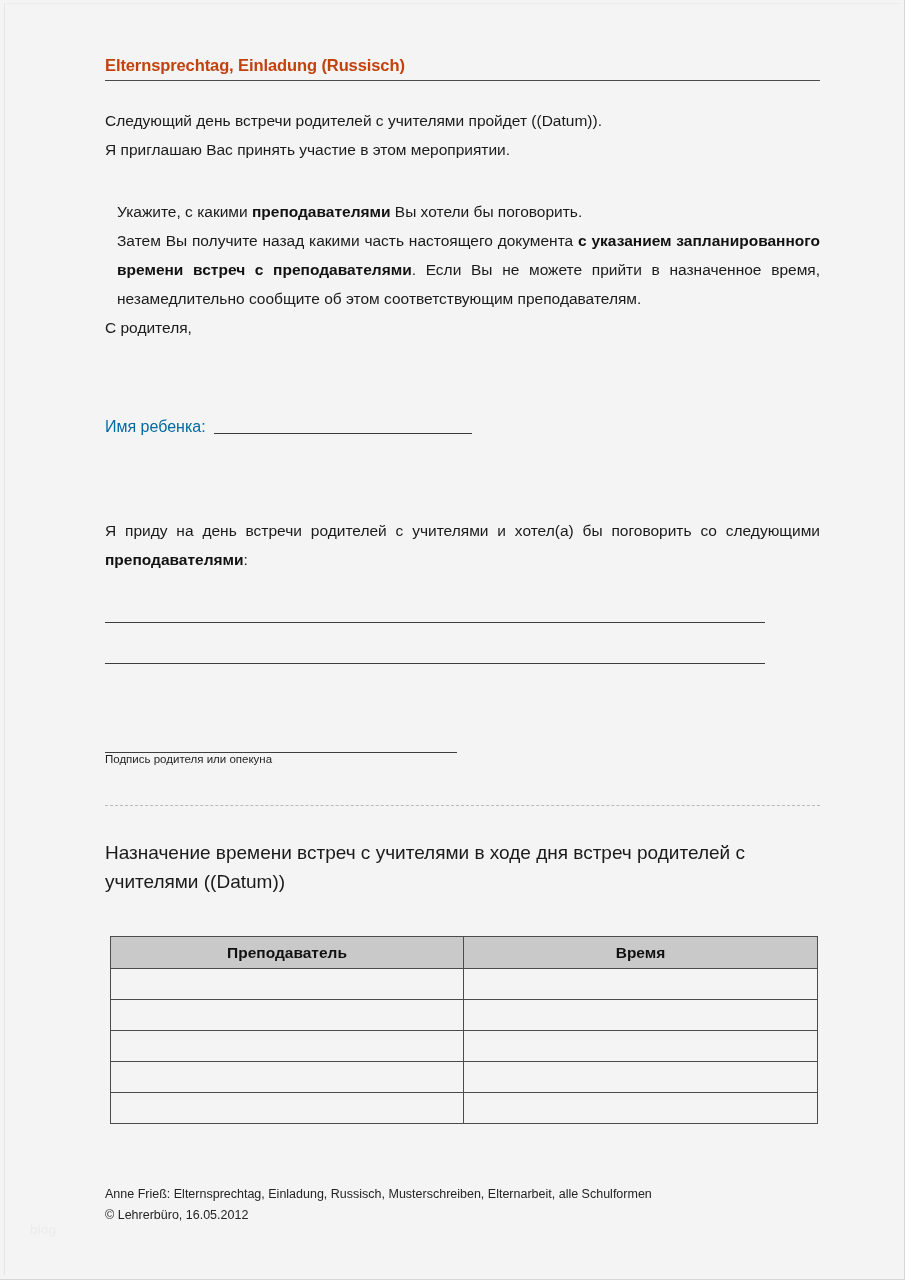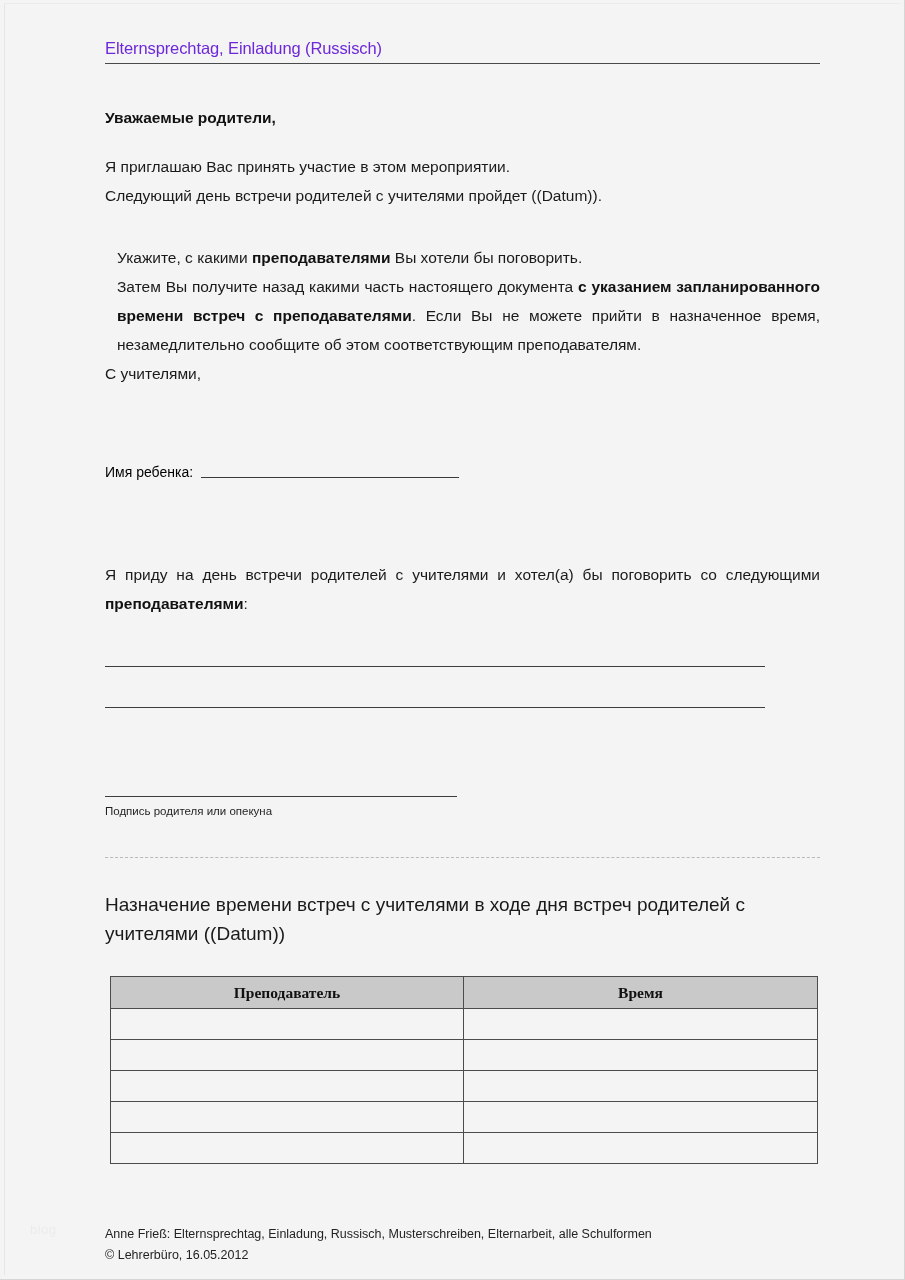--- a/index.html
+++ b/index.html
@@ -39,24 +39,24 @@
   .content {
     position: absolute;
     left: 105px;
     top: 0;
     width: 715px;
   }
 
   
   .doc-title {
     font-size: 16.5px;
-    font-weight: normal;
-    color: #6d28d9;
+    font-weight: bold;
+    color: #c2410c;
     letter-spacing: -0.1px;
-    padding-top: 39px;
+    padding-top: 56px;
     padding-bottom: 5px;
     border-bottom: 1.6px solid #4a4a4a;
     width: 715px;
   }
 
   
   .salutation {
     font-size: 15.5px;
     font-weight: bold;
     color: #121212;
@@ -75,24 +75,24 @@
   .justify-all {
     text-align: justify;
     text-align-last: left;
   }
 
   .regards { margin-top: 44px; }
 
   
   .child-row {
     margin-top: 76px;
-    font-size: 14px;
-    color: #000000;
+    font-size: 16px;
+    color: #0369a1;
     display: flex;
-    align-items: flex-start;
+    align-items: center;
   }
   .child-label { white-space: nowrap; }
   .child-rule {
     display: inline-block;
     width: 258px;
     margin-left: 8px;
     border-bottom: 1.6px solid #3a3a3a;
     height: 13px;
   }
 
@@ -110,21 +110,21 @@
   
   .sig-rule {
     width: 352px;
     border-bottom: 1.8px solid #3d3d3d;
     height: 0;
     margin-top: 88px;
   }
   .sig-caption {
     font-size: 11.5px;
     color: #1f1f1f;
-    margin-top: 8px;
+    margin-top: 0;
   }
 
   
   .divider {
     margin-top: 40px;
     width: 715px;
     height: 0;
     border-top: 1.4px dashed #b9b9b9;
   }
 
@@ -132,26 +132,25 @@
   .appoint-head {
     margin-top: 32px;
     font-size: 19px;
     color: #1a1a1a;
     line-height: 29px;
     width: 665px;
   }
 
   
   table.sched {
-    margin-top: 28px;
+    margin-top: 40px;
     margin-left: 5px;
     width: 707px;
     border-collapse: collapse;
     table-layout: fixed;
-    font-family: Liberation Serif, serif;
   }
   table.sched th,
   table.sched td {
     border: 1.3px solid #4c4c4c;
     padding: 0;
   }
   table.sched th {
     background: #c9c9c9;
     height: 31px;
     font-size: 15.5px;
@@ -189,33 +188,32 @@
 <body>
 
 <div class="page">
 
   <div class="watermark">blog</div>
 
   <div class="content">
 
     <div class="doc-title">Elternsprechtag, Einladung (Russisch)</div>
 
-    <div class="salutation">Уважаемые родители,</div>
 
     <div class="block-intro">
+      <p class="body">Следующий день встречи родителей с учителями пройдет ((Datum)).</p>
       <p class="body">Я приглашаю Вас принять участие в этом мероприятии.</p>
-      <p class="body">Следующий день встречи родителей с учителями пройдет ((Datum)).</p>
     </div>
 
     <div class="block-instruct">
       <p class="body"><span>Укажите, с какими </span><b>преподавателями</b><span> Вы хотели бы поговорить.</span></p>
       <p class="body justify-all"><span>Затем Вы получите назад какими часть настоящего документа </span><b>с указанием запланированного времени встреч с преподавателями</b><span>. Если Вы не можете прийти в назначенное время, незамедлительно сообщите об этом соответствующим преподавателям.</span></p>
     </div>
 
-    <p class="body regards">С учителями,</p>
+    <p class="body regards">С родителя,</p>
 
     <div class="child-row">
       <span class="child-label">Имя ребенка:</span>
       <span class="child-rule"></span>
     </div>
 
     <div class="wish-block">
       <p class="body justify-all"><span>Я приду на день встречи родителей с учителями и хотел(а) бы поговорить со следующими </span><b>преподавателями</b><span>:</span></p>
     </div>
 

